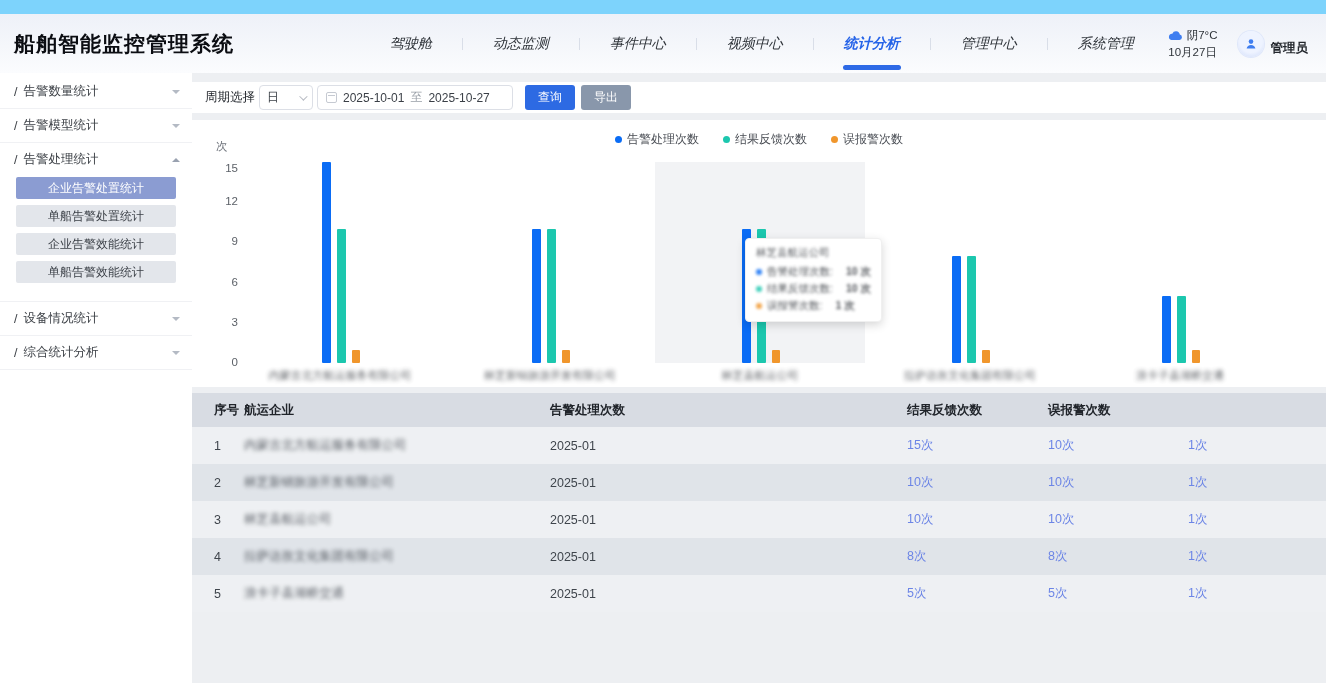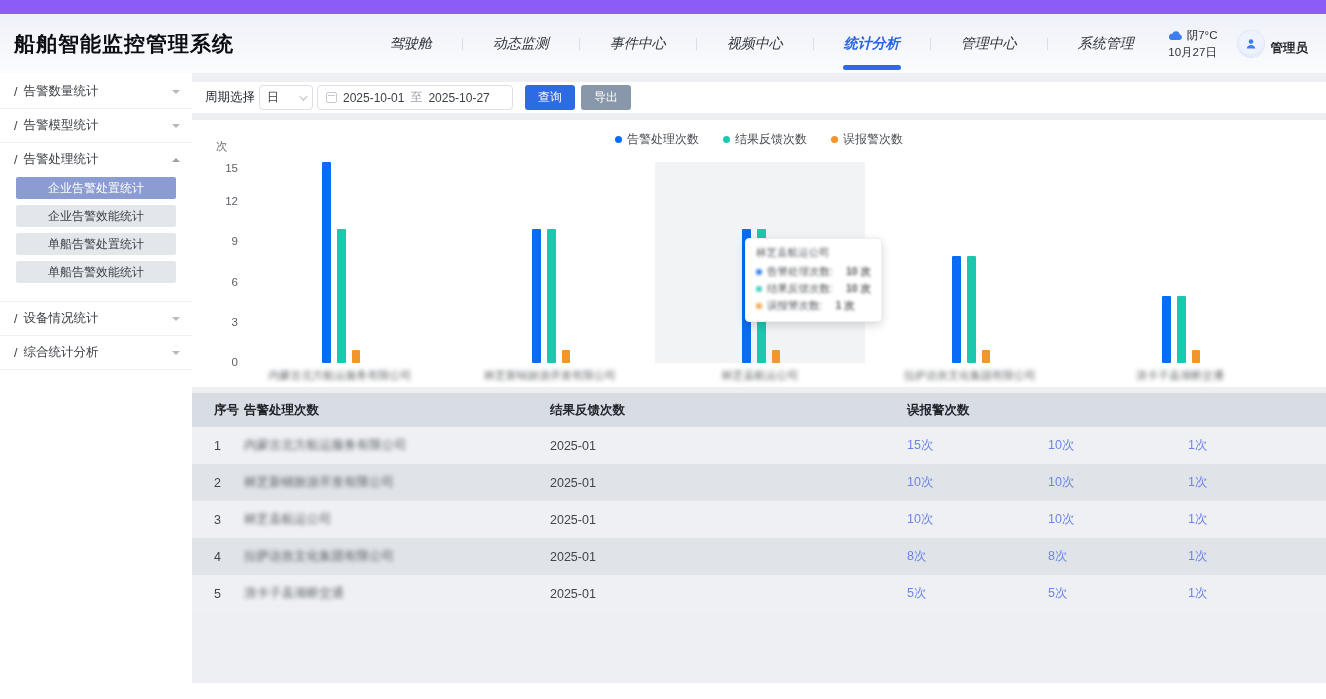--- a/index.html
+++ b/index.html
@@ -1,19 +1,19 @@
 <!DOCTYPE html>
 <html><head>
 <meta charset="utf-8">
 <style>
   * { margin:0; padding:0; box-sizing:border-box; }
   html,body { width:1326px; height:699px; background:#ffffff; font-family:"Liberation Sans","DejaVu Sans",sans-serif; overflow:hidden; }
 
   
-  .header { position:relative; height:73px; background:#8b5cf6; }
+  .header { position:relative; height:73px; background:#7dd3fc; }
   .header-band { position:absolute; left:0; right:0; top:14px; bottom:0;
     background:linear-gradient(180deg,#eef1f8 0%,#f5f7fb 55%,#fbfcfe 100%);
     display:flex; align-items:center; }
   .app-title { font-size:21px; font-weight:800; color:#0b0d12; margin-left:14px; letter-spacing:1px; white-space:nowrap; }
   .nav { display:flex; align-items:center; margin-left:auto;font-style:italic; }
   .nav-item { position:relative; font-size:14px; color:#2e3339; font-weight:500; cursor:pointer; white-space:nowrap; }
   .nav-item.active { color:#2563e8; font-weight:700;text-align:right; }
   .nav-underline { position:absolute; left:50%; transform:translateX(-50%); bottom:-17px;
     width:58px; height:5px; border-radius:3px; background:#2e6ae6; }
   .nav-divider { width:1px; height:12px; background:#d9dee8; margin:0 30px; }
@@ -148,22 +148,22 @@
         </div>
       </div>
       <div class="sb-group">
         <div class="sb-header">
           <span class="sb-slash">/</span>
           <span class="sb-label">告警处理统计</span>
           <span class="sb-caret up"></span>
         </div>
         <div class="sb-children">
           <div class="sb-sub selected">企业告警处置统计</div>
+          <div class="sb-sub">单船告警处置统计</div>
           <div class="sb-sub">企业告警效能统计</div>
-          <div class="sb-sub">单船告警处置统计</div>
           <div class="sb-sub">单船告警效能统计</div>
         </div>
       </div>
       <div class="sb-group">
         <div class="sb-header">
           <span class="sb-slash">/</span>
           <span class="sb-label">设备情况统计</span>
           <span class="sb-caret down"></span>
         </div>
       </div>
@@ -255,20 +255,21 @@
             <span class="tooltip-label">误报警次数:</span>
             <span class="tooltip-value">1 次</span>
           </div>
         </div>
       </div>
 
     <div class="table-gap"></div>
     <div class="table" id="table">
         <div class="t-row t-head">
           <div class="t-cell">序号</div>
+          <div class="t-cell">航运企业</div>
           <div class="t-cell">告警处理次数</div>
           <div class="t-cell">结果反馈次数</div>
           <div class="t-cell">误报警次数</div>
         </div>
         <div class="t-row light">
           <div class="t-seq">1</div>
           <div class="t-company">内蒙古北方航运服务有限公司</div>
           <div class="t-period">2025-01</div>
           <div class="t-link">15次</div>
           <div class="t-link">10次</div>

